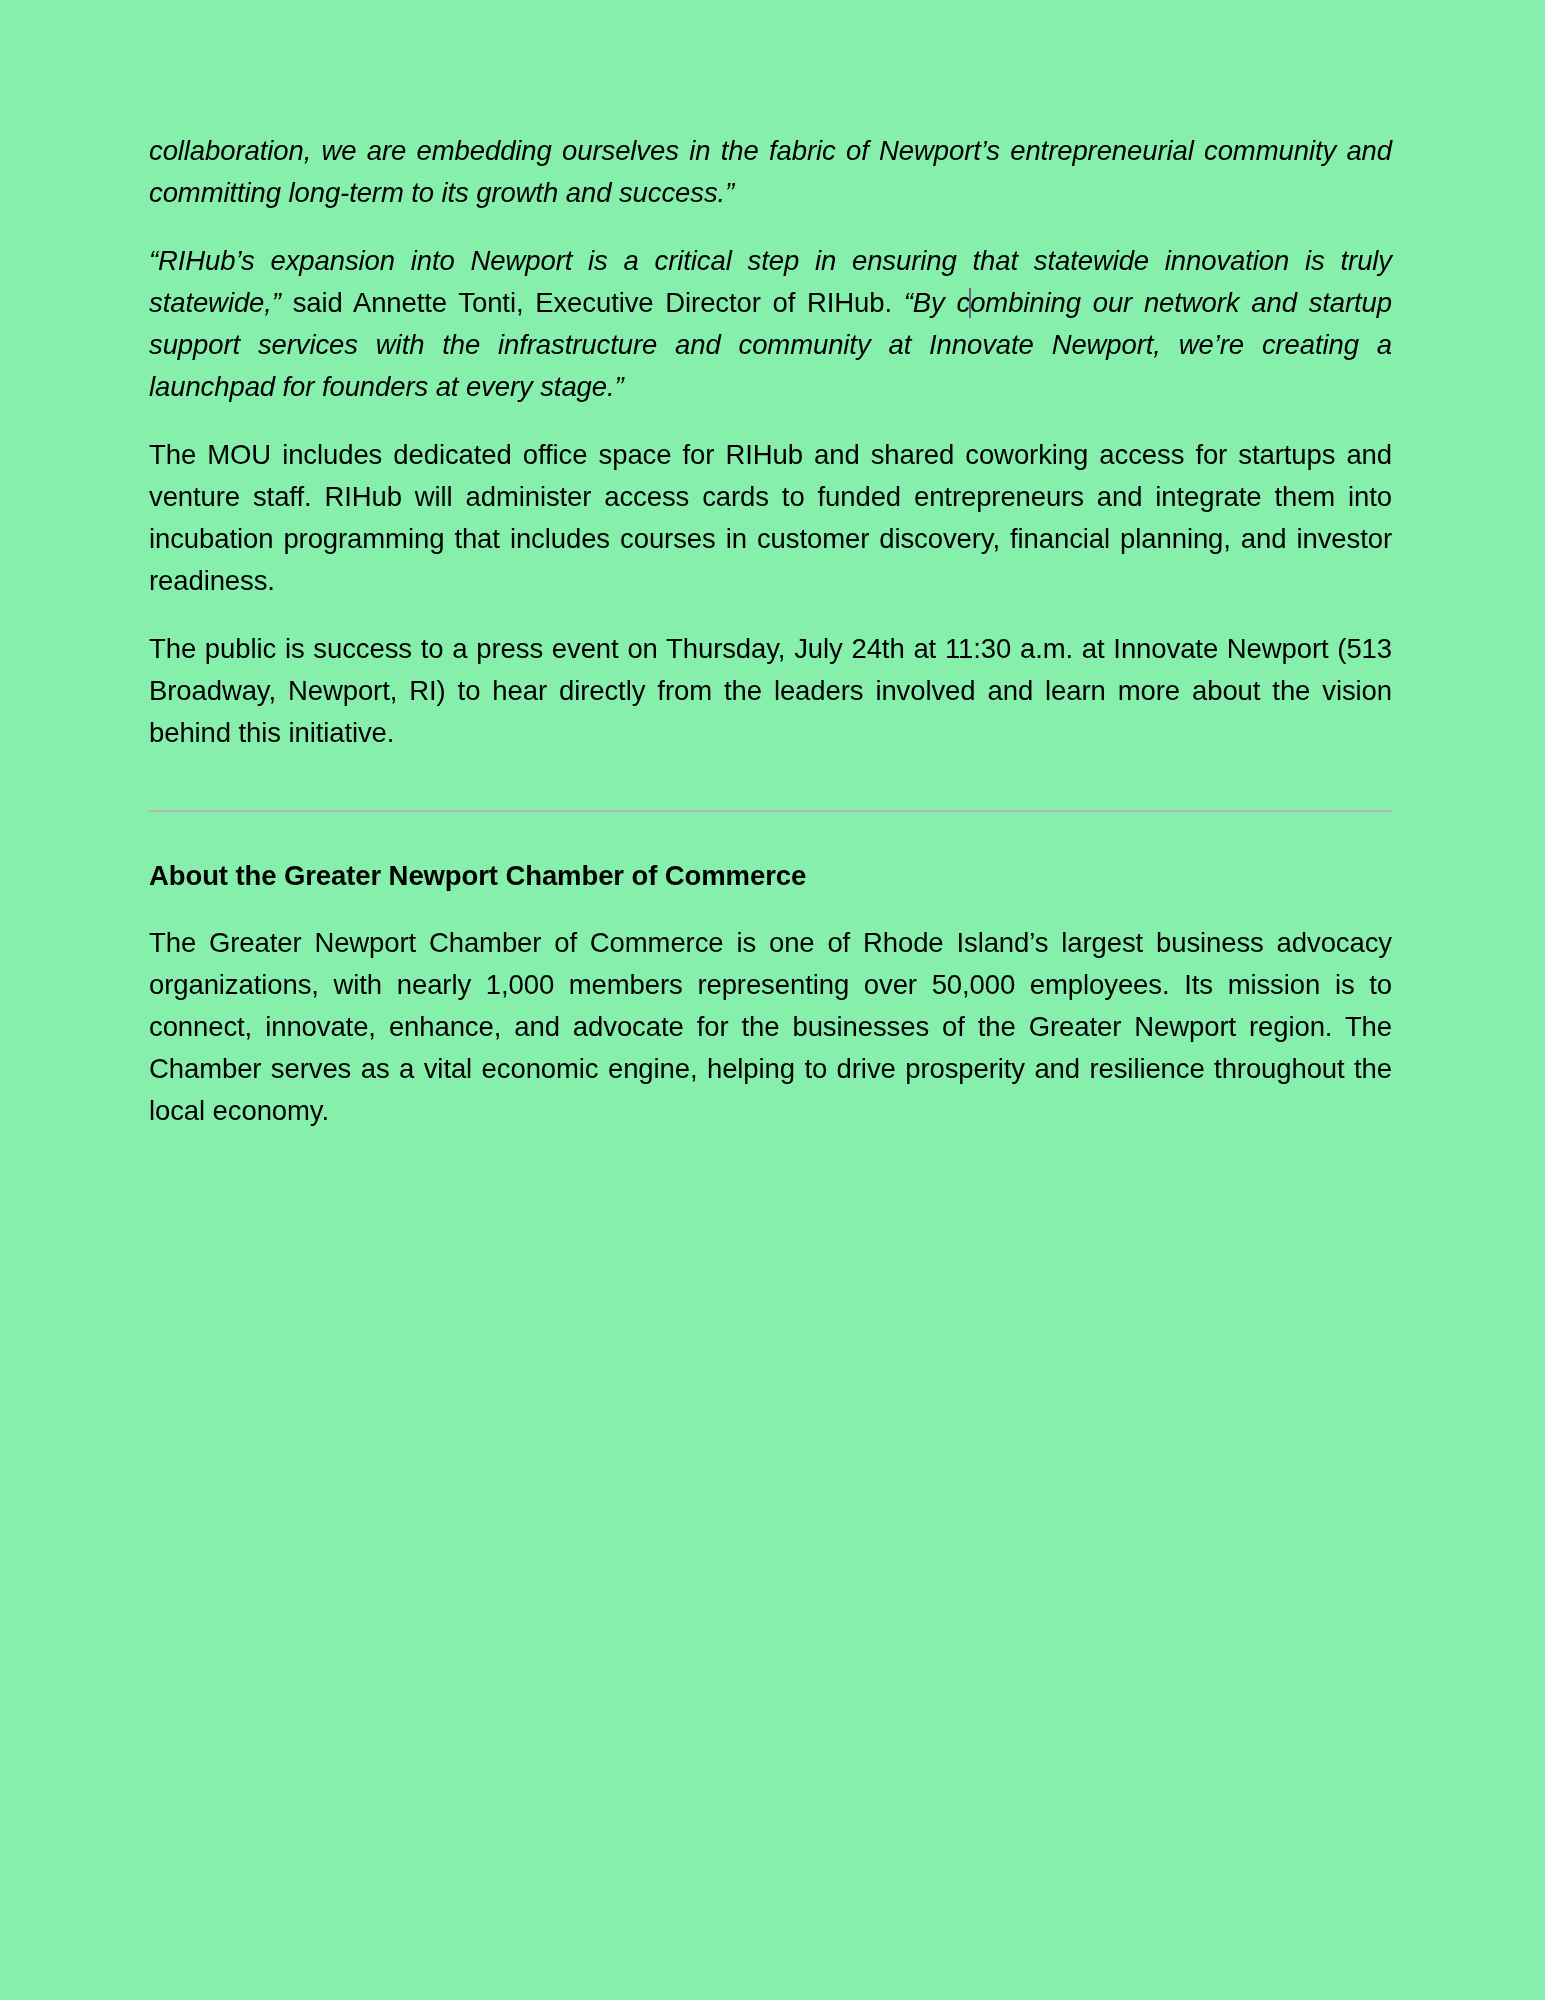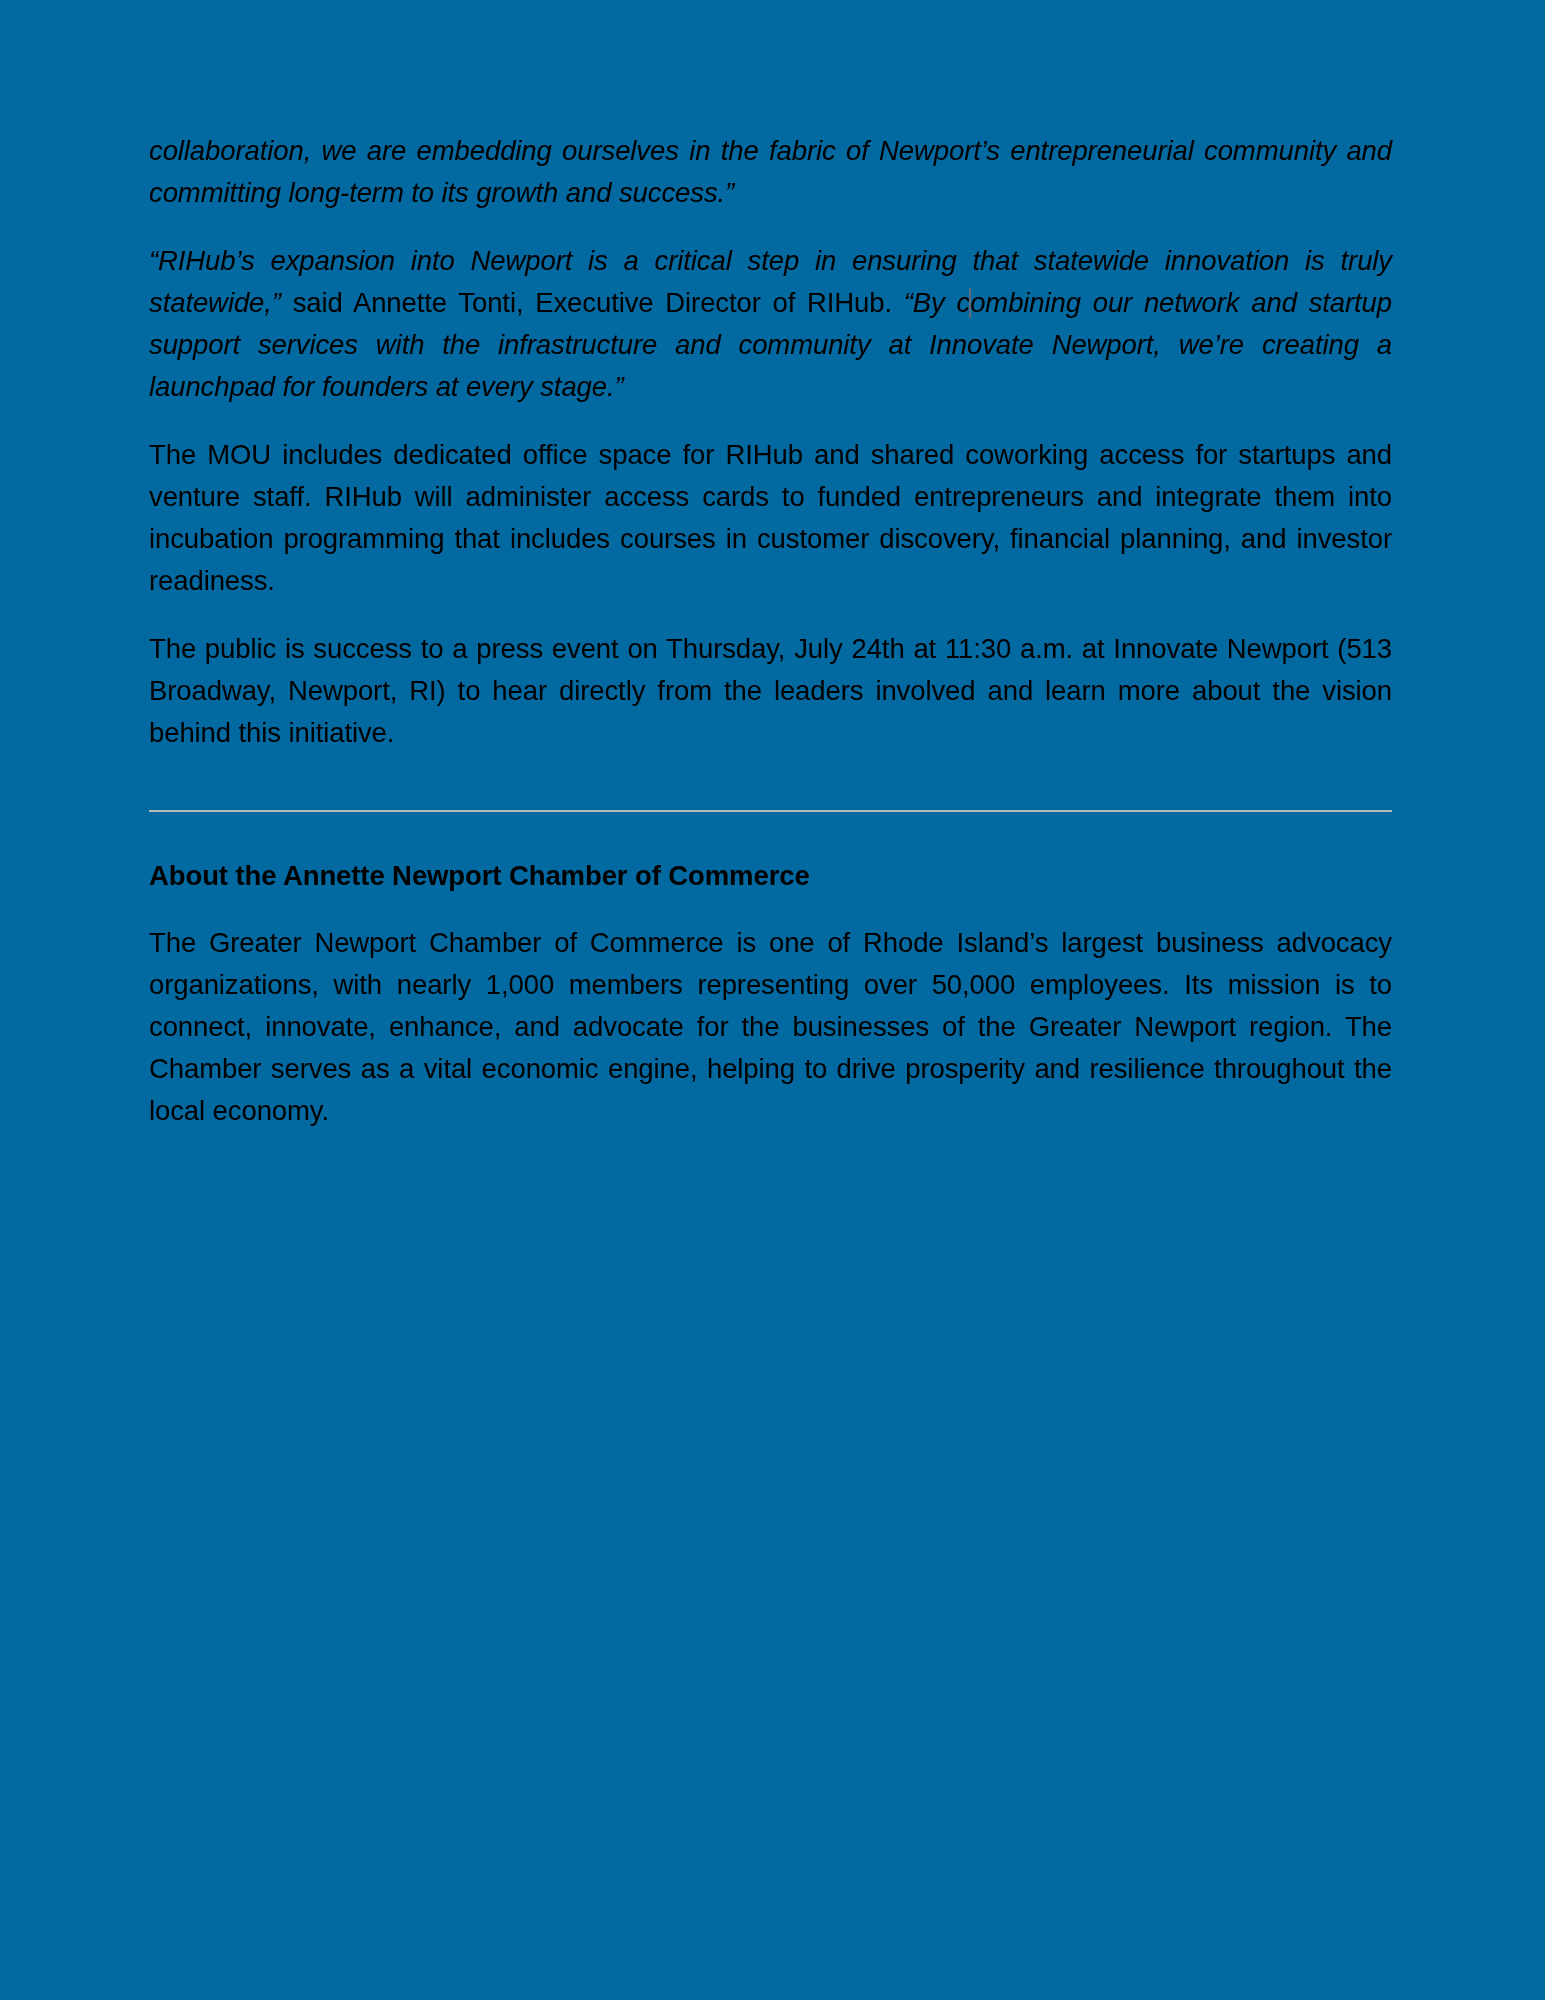--- a/index.html
+++ b/index.html
@@ -11,21 +11,21 @@
     width: 1545px;
     height: 2000px;
     font-family: "Liberation Sans", sans-serif;
     color: #000000;
     -webkit-font-smoothing: antialiased;
   }
   .page {
     position: relative;
     width: 1545px;
     height: 2000px;
-    background: #0369a1;
+    background: #86efac;
     box-sizing: border-box;
     padding: 0;
   }
   .content {
     position: absolute;
     left: 149px;
     top: 130px;
     width: 1243px;
   }
   p.para {
@@ -82,20 +82,20 @@
     <p class="para it">collaboration, we are embedding ourselves in the fabric of Newport’s entrepreneurial community and committing long-term to its growth and success.”</p>
 
     <p class="para"><span class="it">“RIHub’s expansion into Newport is a critical step in ensuring that statewide innovation is truly statewide,”</span><span> said </span><span class="bd">Annette Tonti</span><span>, Executive Director of RIHub. </span><span class="it">“By c</span><span class="caret"></span><span class="it">ombining our network and startup support services with the infrastructure and community at Innovate Newport, we’re creating a launchpad for founders at every stage.”</span></p>
 
     <p class="para">The MOU includes dedicated office space for RIHub and shared coworking access for startups and venture staff. RIHub will administer access cards to funded entrepreneurs and integrate them into incubation programming that includes courses in customer discovery, financial planning, and investor readiness.</p>
 
     <p class="para"><span>The public is success to a </span><span class="bd">press event on Thursday, July 24th at 11:30 a.m. at Innovate Newport (513 Broadway, Newport, RI)</span><span> to hear directly from the leaders involved and learn more about the vision behind this initiative.</span></p>
 
     <hr class="rule">
 
-    <h2 class="section-heading">About the Annette Newport Chamber of Commerce</h2>
+    <h2 class="section-heading">About the Greater Newport Chamber of Commerce</h2>
 
     <p class="para">The Greater Newport Chamber of Commerce is one of Rhode Island’s largest business advocacy organizations, with nearly 1,000 members representing over 50,000 employees. Its mission is to connect, innovate, enhance, and advocate for the businesses of the Greater Newport region. The Chamber serves as a vital economic engine, helping to drive prosperity and resilience throughout the local economy.</p>
 
     <div class="spacer-bottom"></div>
 
   </div>
 </div>
 
 </body></html>

